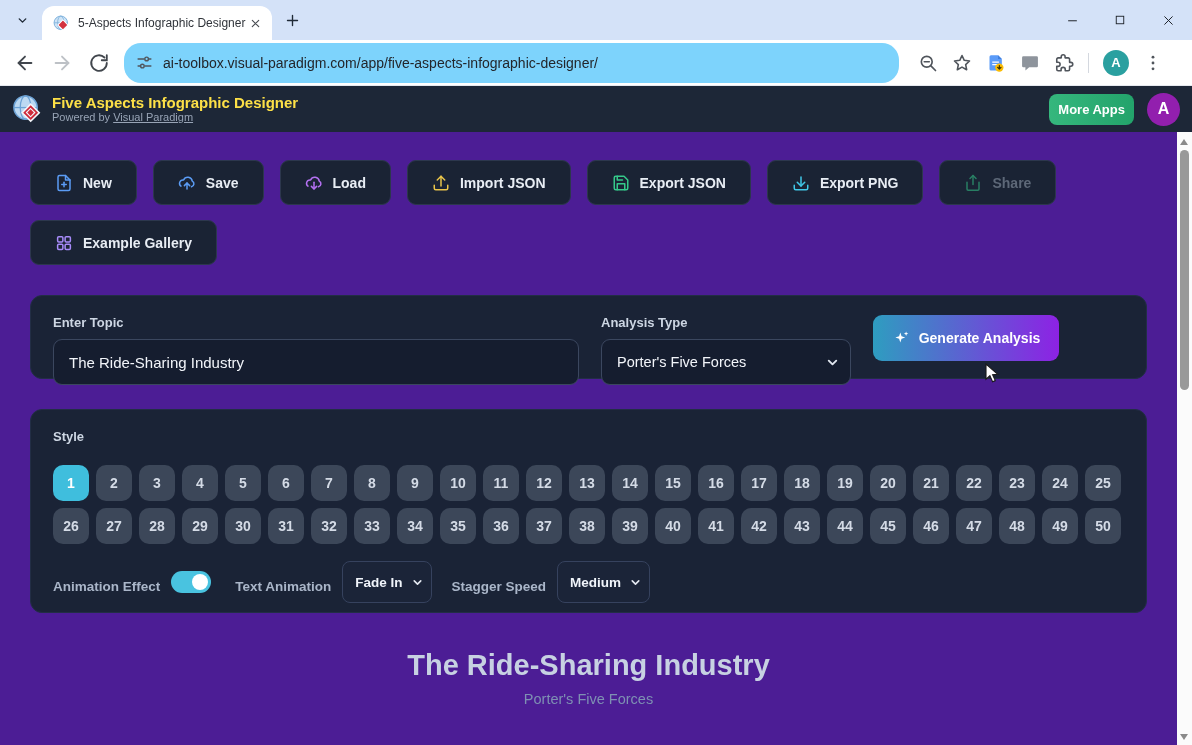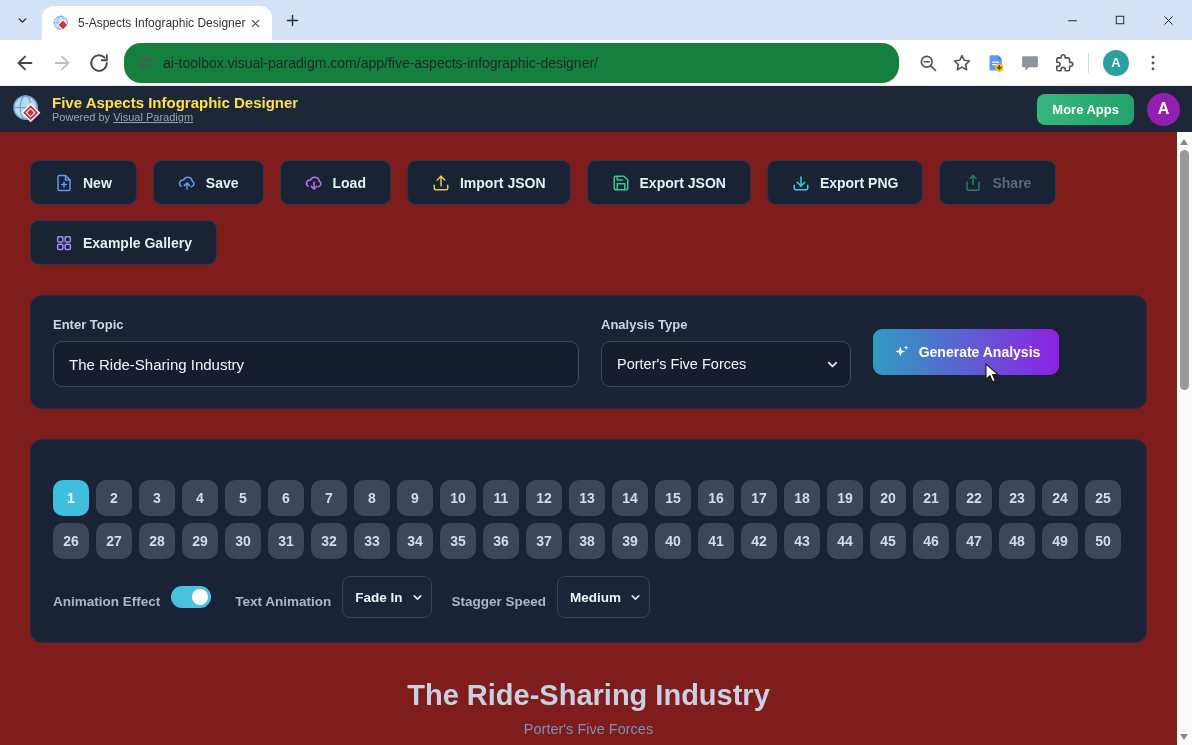--- a/index.html
+++ b/index.html
@@ -15,51 +15,51 @@
   .tab-title { flex:1; margin-left:8px; font-size:12px; color:#30343a; white-space:nowrap; overflow:hidden; }
   .tab-close { width:17px; height:17px; border-radius:50%; display:flex; align-items:center; justify-content:center; color:#45494f; font-size:13px; }
   .newtab-btn { position:absolute; left:281px; top:9px; width:23px; height:23px; display:flex; align-items:center; justify-content:center; color:#1f2a37; }
   .wincontrols { position:absolute; right:0; top:0; height:40px; display:flex; }
   .wc { width:48px; height:40px; display:flex; align-items:center; justify-content:center; color:#1b1f26; }
 
   .btoolbar { position:absolute; top:40px; left:0; right:0; height:46px; background:#ffffff; display:flex; align-items:center; border-bottom:1px solid #e6e9ef; }
   .navic { width:22px; height:22px; color:#41464d; flex:0 0 auto; }
   .navic.dis { color:#bdc1c6; }
   .nav-back { margin-left:14px; } .nav-fwd { margin-left:15px; } .nav-reload { margin-left:15px; }
-  .omnibox { flex:1; height:40px; margin:0 10px 0 14px; max-width:775px; background:#15803d; border-radius:17px; display:flex; align-items:center; padding:0 12px; }
+  .omnibox { flex:1; height:40px; margin:0 10px 0 14px; max-width:775px; background:#7dd3fc; border-radius:17px; display:flex; align-items:center; padding:0 12px; }
   .omnibox .tune { width:17px; height:17px; color:#50555c; margin-right:10px; flex:0 0 auto; }
   .url { font-size:14px; color:#23262b; white-space:nowrap; overflow:hidden; }
   .rt-icons { display:flex; align-items:center; margin-left:2px; margin-right:6px; }
   .rt { width:20px; height:20px; color:#50555c; margin:0 7px; flex:0 0 auto; }
   .divider { width:1px; height:20px; background:#d4d8df; margin:0 7px; }
   .bavatar { width:26px; height:26px; border-radius:50%; background:#2aa0a0; color:#fff; font-size:13px; font-weight:700; display:flex; align-items:center; justify-content:center; margin:0 7px; }
 
   
   .appheader { position:absolute; top:86px; left:0; right:0; height:46px; background:#1d2737; display:flex; align-items:center; padding:0 12px; }
   .vplogo { width:31px; height:31px; flex:0 0 auto; }
   .htxt { margin-left:9px; }
   .htitle { font-size:15px; font-weight:700; color:#fde047; line-height:17px; }
   .hsub { font-size:11px; color:#98a4b6; line-height:13px; }
   .hsub a { color:#98a4b6; text-decoration:underline; }
   .hspacer { flex:1; }
-  .moreapps { background:linear-gradient(90deg,#35b77d,#23a36b); color:#fff; font-size:13px; font-weight:700; padding:8px 15px; border-radius:8px; border:none; }
+  .moreapps { background:linear-gradient(90deg,#35b77d,#23a36b); color:#fff; font-size:13px; font-weight:700; padding:8px 9px; border-radius:8px; border:none; }
   .havatar { width:33px; height:33px; border-radius:50%; background:#921fae; color:#fff; font-size:16px; font-weight:700; display:flex; align-items:center; justify-content:center; margin-left:13px; }
 
   
-  .main { position:absolute; top:132px; left:0; width:1177px; bottom:0; background:#7f1d1d; padding:28px 30px 0; overflow:hidden; }
+  .main { position:absolute; top:132px; left:0; width:1177px; bottom:0; background:#4c1d95; padding:28px 30px 0; overflow:hidden; }
   .actions { display:flex; gap:16px; }
   .abtn { display:flex; align-items:center; gap:10px; height:45px; padding:0 24px; background:#1922334; background:#1a2334; border:1px solid #2c374d; border-radius:9px; color:#e8edf4; font-size:14px; font-weight:700; white-space:nowrap; }
   .abtn .ic { width:18px; height:18px; display:flex; }
   .abtn .ic svg { width:18px; height:18px; }
   .abtn.disabled { color:#5d6878; }
   .abtn.disabled .ic { opacity:.55; }
   .row2 { margin-top:15px; display:flex; }
 
   .card { margin-top:30px; background:#1a2336; border:1px solid #222e45; border-radius:12px; padding:19px 22px; }
-  .form-card { display:flex; gap:22px; align-items:center; height:114px; }
+  .form-card { display:flex; gap:22px; align-items:flex-start; height:84px; }
   .fld-label { font-size:13px; font-weight:700; color:#cdd6e3; margin-bottom:9px; }
   .topic-block { flex:0 0 526px; }
   .tinput { width:100%; height:46px; background:#151d2f; border:1px solid #3b475f; border-radius:9px; color:#f2f5fa; font-size:15px; padding:0 15px; font-family:"Liberation Sans",sans-serif; outline:none; }
   .an-block { flex:0 0 250px; margin-left:0; }
   .selectbox { position:relative; height:46px; background:#151d2f; border:1px solid #3b475f; border-radius:9px; display:flex; align-items:center; padding:0 34px 0 15px; color:#f2f5fa; font-size:14.5px; }
   .selectbox .chev { position:absolute; right:10px; width:15px; height:15px; color:#dfe5ee; }
   .genbtn { flex:0 0 186px; height:46px; border:none; border-radius:9px; background:linear-gradient(90deg,#2e9dc0 0%,#8d22e4 100%); color:#fff; font-size:14px; font-weight:700; display:flex; align-items:center; justify-content:center; gap:8px; }
   .genbtn .ic { width:19px; height:19px; display:flex; }
 
   .style-card { height:204px; }
@@ -320,20 +320,21 @@
           <svg viewBox="0 0 24 24" fill="#ffffff">
               <path d="M10.5 4.5l1.55 4.7 4.7 1.55-4.7 1.55-1.55 4.7-1.55-4.7-4.7-1.55 4.7-1.55z"></path>
               <path d="M17.8 3l.75 2.1 2.1.75-2.1.75-.75 2.1-.75-2.1-2.1-.75 2.1-.75z"></path>
             </svg>
         </span>
         <span>Generate Analysis</span>
       </button>
     </div>
 
     <div class="card style-card">
+      <div class="fld-label" style="margin-bottom:0">Style</div>
       <div class="style-grid">
           <button class="sbtn sel">1</button>
           <button class="sbtn">2</button>
           <button class="sbtn">3</button>
           <button class="sbtn">4</button>
           <button class="sbtn">5</button>
           <button class="sbtn">6</button>
           <button class="sbtn">7</button>
           <button class="sbtn">8</button>
           <button class="sbtn">9</button>

